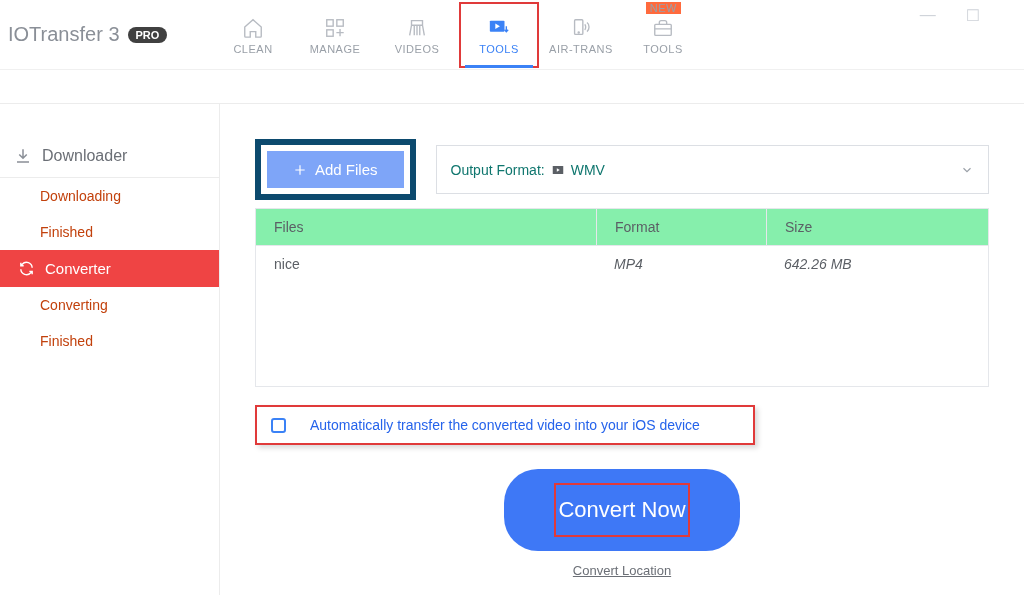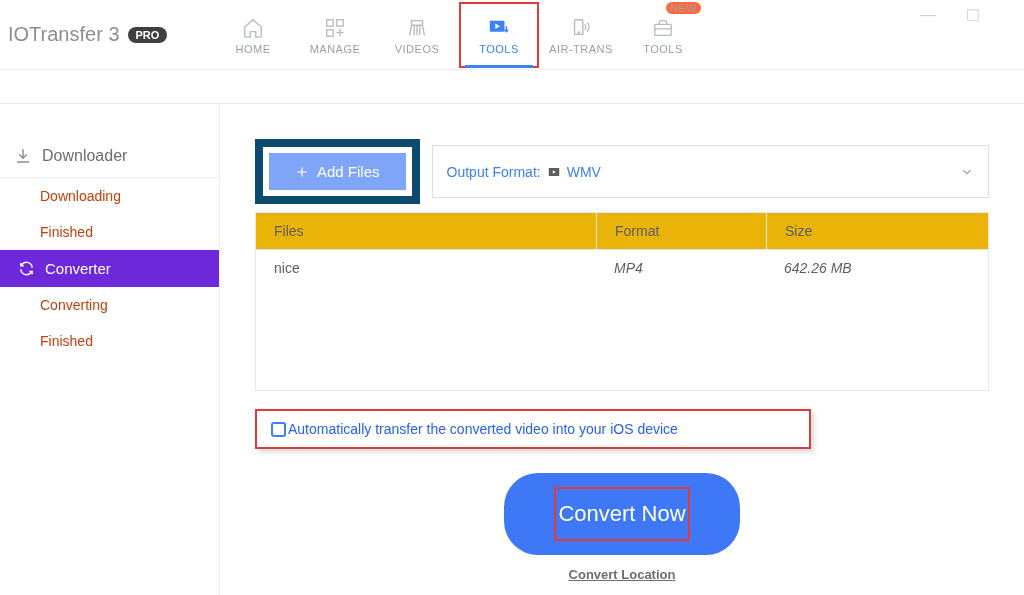--- a/index.html
+++ b/index.html
@@ -10,80 +10,80 @@
 .logo-text { color: #8a8f97; font-size: 20px; font-weight: 400; }
 .pro-badge { background: #404040; color: #fff; font-size: 11px; font-weight: bold; padding: 2px 8px; border-radius: 9px; }
 
 .top-nav { display: flex; gap: 2px; margin-left: 8px; }
 .nav-item { width: 80px; height: 66px; display: flex; flex-direction: column; align-items: center; justify-content: center; gap: 4px; cursor: pointer; position: relative; border: 2px solid transparent; padding-top: 2px; }
 .nav-item svg { width: 26px; height: 22px; }
 .nav-item span { font-size: 11px; color: #9aa0a8; letter-spacing: .5px; }
 .nav-item.active span { color: #3b82f6; }
 .nav-item.active { border: 2px solid #e03a3a; }
 .nav-item.active::after { content:""; position:absolute; bottom:-2px; left:4px; right:4px; height:3px; background:#3b82f6; }
-.new-tag { position:absolute; top:-2px; right:0; background:#ff6a3d; color:#fff; font-size:8px; padding:0 4px; border-radius:6px; }
+.new-tag { position:absolute; top:-2px; right:20px; background:#ff6a3d; color:#fff; font-size:8px; padding:0 4px; border-radius:0; }
 .win-controls { position:absolute; top:0; right:0; display:flex; gap:30px; padding:6px 14px; color:#cfd3d9;}
 
 .main { display:flex; height: calc(595px - 70px); }
 
 .sidebar { width: 220px; border-right:1px solid #ececec; padding-top:35px; background:#fff;}
 .side-header { display:flex; align-items:center; gap:10px; padding:8px 14px; font-size:16px; color:#6b6f76; }
 .side-header svg { width:18px; height:18px; }
 .side-divider { height:1px; background:#ececec; margin:4px 0 0 0; }
 .side-sub { padding:10px 18px 10px 40px; font-size:14px; color:#c2410c; cursor:pointer; }
 .side-item { display:flex; align-items:center; gap:10px; padding:10px 18px; font-size:15px; cursor:pointer; color:#6b6f76; }
 .side-item svg { width:17px; height:17px; }
-.side-item.active { background:#6d28d9; color:#fff; }
+.side-item.active { background:#ef4444; color:#fff; }
 .side-item.active svg { stroke:#fff; }
 
 .content { flex:1; padding: 35px 35px 0 35px; position:relative; }
 
 .toolbar-row { display:flex; gap:12px; align-items:stretch; }
-.add-files-wrap { border:8px solid #0c4a6e; padding:6px; }
+.add-files-wrap { border:6px solid #0c4a6e; padding:6px; }
 .add-files-btn { background:#7ea5f8; color:#fff; border:none; padding:10px 26px; font-size:15px; display:flex; align-items:center; gap:8px; cursor:pointer; }
-.format-select { flex:1; border:1px solid #dcdfe4; display:flex; align-items:center; padding:0 14px; font-size:14px; color:#3b82f6; justify-content:space-between; cursor:pointer; margin-top:6px; margin-bottom:6px;}
+.format-select { flex:1; border:1px solid #dcdfe4; display:flex; align-items:center; padding:0 14px; font-size:14px; color:#0f766e; justify-content:space-between; cursor:pointer; margin-top:6px; margin-bottom:6px;margin-left:8px;}
 .format-select .label { display:flex; align-items:center; gap:6px;}
 
 .table { margin-top:8px; border:1px solid #e5e7eb; }
-.thead { display:flex; background:#eab308; border-bottom:1px solid #e5e7eb; }
+.thead { display:flex; background:#86efac; border-bottom:1px solid #e5e7eb; }
 .thead div, .trow div { padding:10px 18px; font-size:14px; color:#5b5f65; }
 .col-files { flex: 0 0 340px; }
 .col-format { flex: 0 0 170px; border-left:1px solid #e5e7eb; }
 .col-size { flex:1; border-left:1px solid #e5e7eb; }
 .tbody { height: 140px; }
 .trow { display:flex; }
 .trow .col-format, .trow .col-size { border-left:none;font-style:italic; }
 
-.auto-transfer-wrap { margin-top:18px; border:2px solid #e03a3a; box-shadow: 3px 3px 5px rgba(0,0,0,.15); padding:10px 14px; display:inline-flex; align-items:center; gap:2px; width: 556px; }
+.auto-transfer-wrap { margin-top:18px; border:2px solid #e03a3a; box-shadow: 3px 3px 5px rgba(0,0,0,.15); padding:10px 14px; display:inline-flex; align-items:center; gap:24px; width: 500px; }
 .chk { width:15px; height:15px; border:2px solid #3b82f6; border-radius:3px; }
 .auto-transfer-wrap span { color:#2563eb; font-size:14px; }
 
 .convert-row { text-align:center; margin-top:24px; }
 .convert-btn { background:#3e78f6; color:#fff; border:none; font-size:22px; padding:14px 50px; border-radius:34px; cursor:pointer; position:relative;}
 .convert-inner-box { border:2px solid #e03a3a; padding:12px 2px; display:inline-block;}
 .convert-loc { text-align:center; margin-top:10px; }
-.convert-loc a { color:#6b6f76; font-size:13px; text-decoration:underline; cursor:pointer;font-weight:bold;}
+.convert-loc a { color:#6b6f76; font-size:13px; text-decoration:underline; cursor:pointer;}
 
 .subheader-gap { height:34px; border-bottom:1px solid #ececec; }
 </style>
 </head>
 <body>
 
 <div class="topbar">
   <div class="logo-area">
     <span class="logo-text">IOTransfer 3</span>
     <span class="pro-badge">PRO</span>
   </div>
 
   <div class="top-nav">
     <div class="nav-item">
       <svg viewBox="0 0 24 24" fill="none" stroke="#b7bbc2" stroke-width="1.5">
           <path d="M3 11l9-8 9 8v10a1 1 0 01-1 1h-5v-6h-6v6H4a1 1 0 01-1-1z"></path>
         </svg>
-      <span>HOME</span>
+      <span>CLEAN</span>
     </div>
     <div class="nav-item">
       <svg viewBox="0 0 24 24" fill="none" stroke="#b7bbc2" stroke-width="1.5">
           <rect x="3" y="3" width="7" height="7"></rect>
           <rect x="14" y="3" width="7" height="7"></rect>
           <rect x="3" y="14" width="7" height="7"></rect>
           <path d="M17.5 13v8M13.5 17h8"></path>
         </svg>
       <span>MANAGE</span>
     </div>

